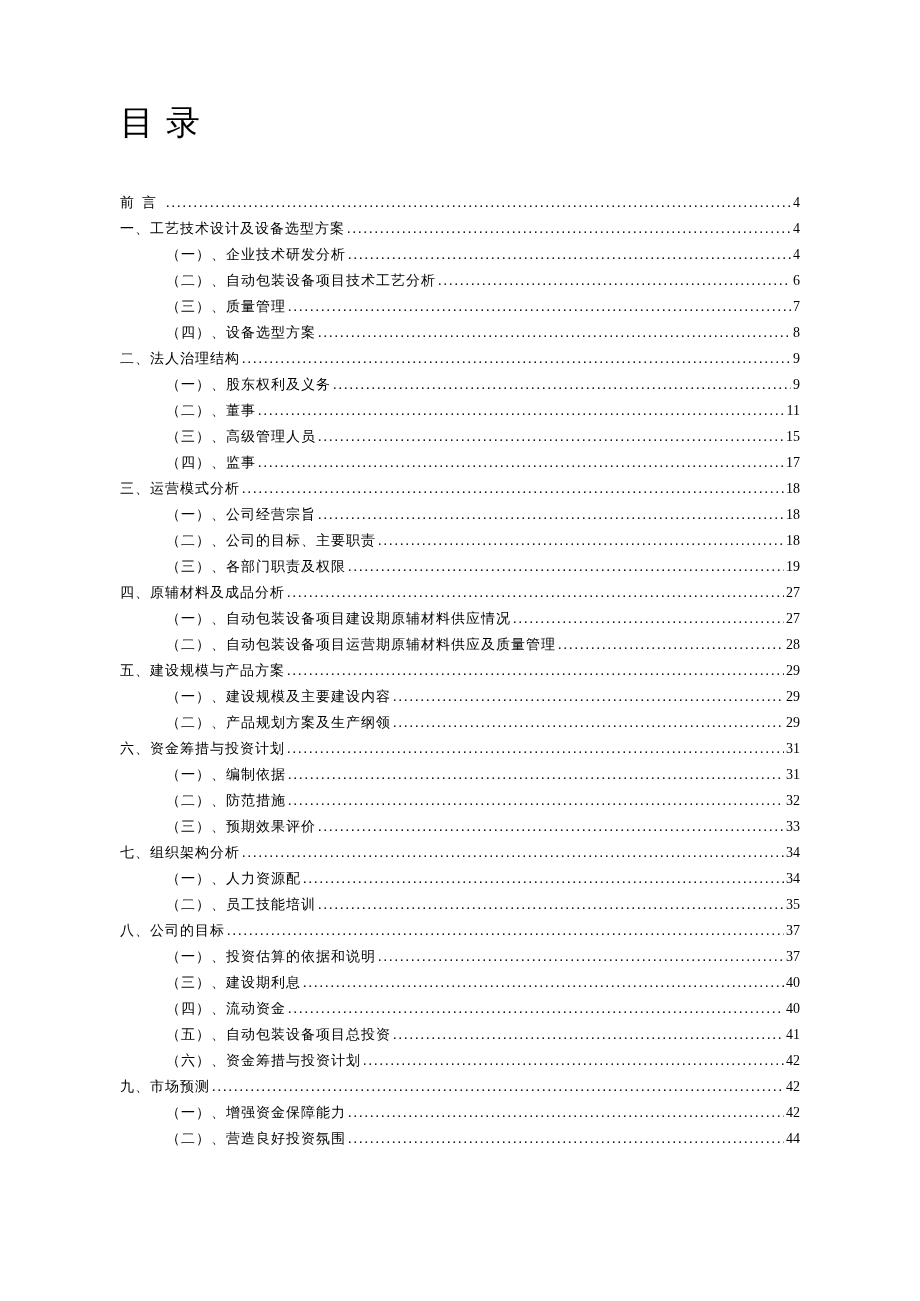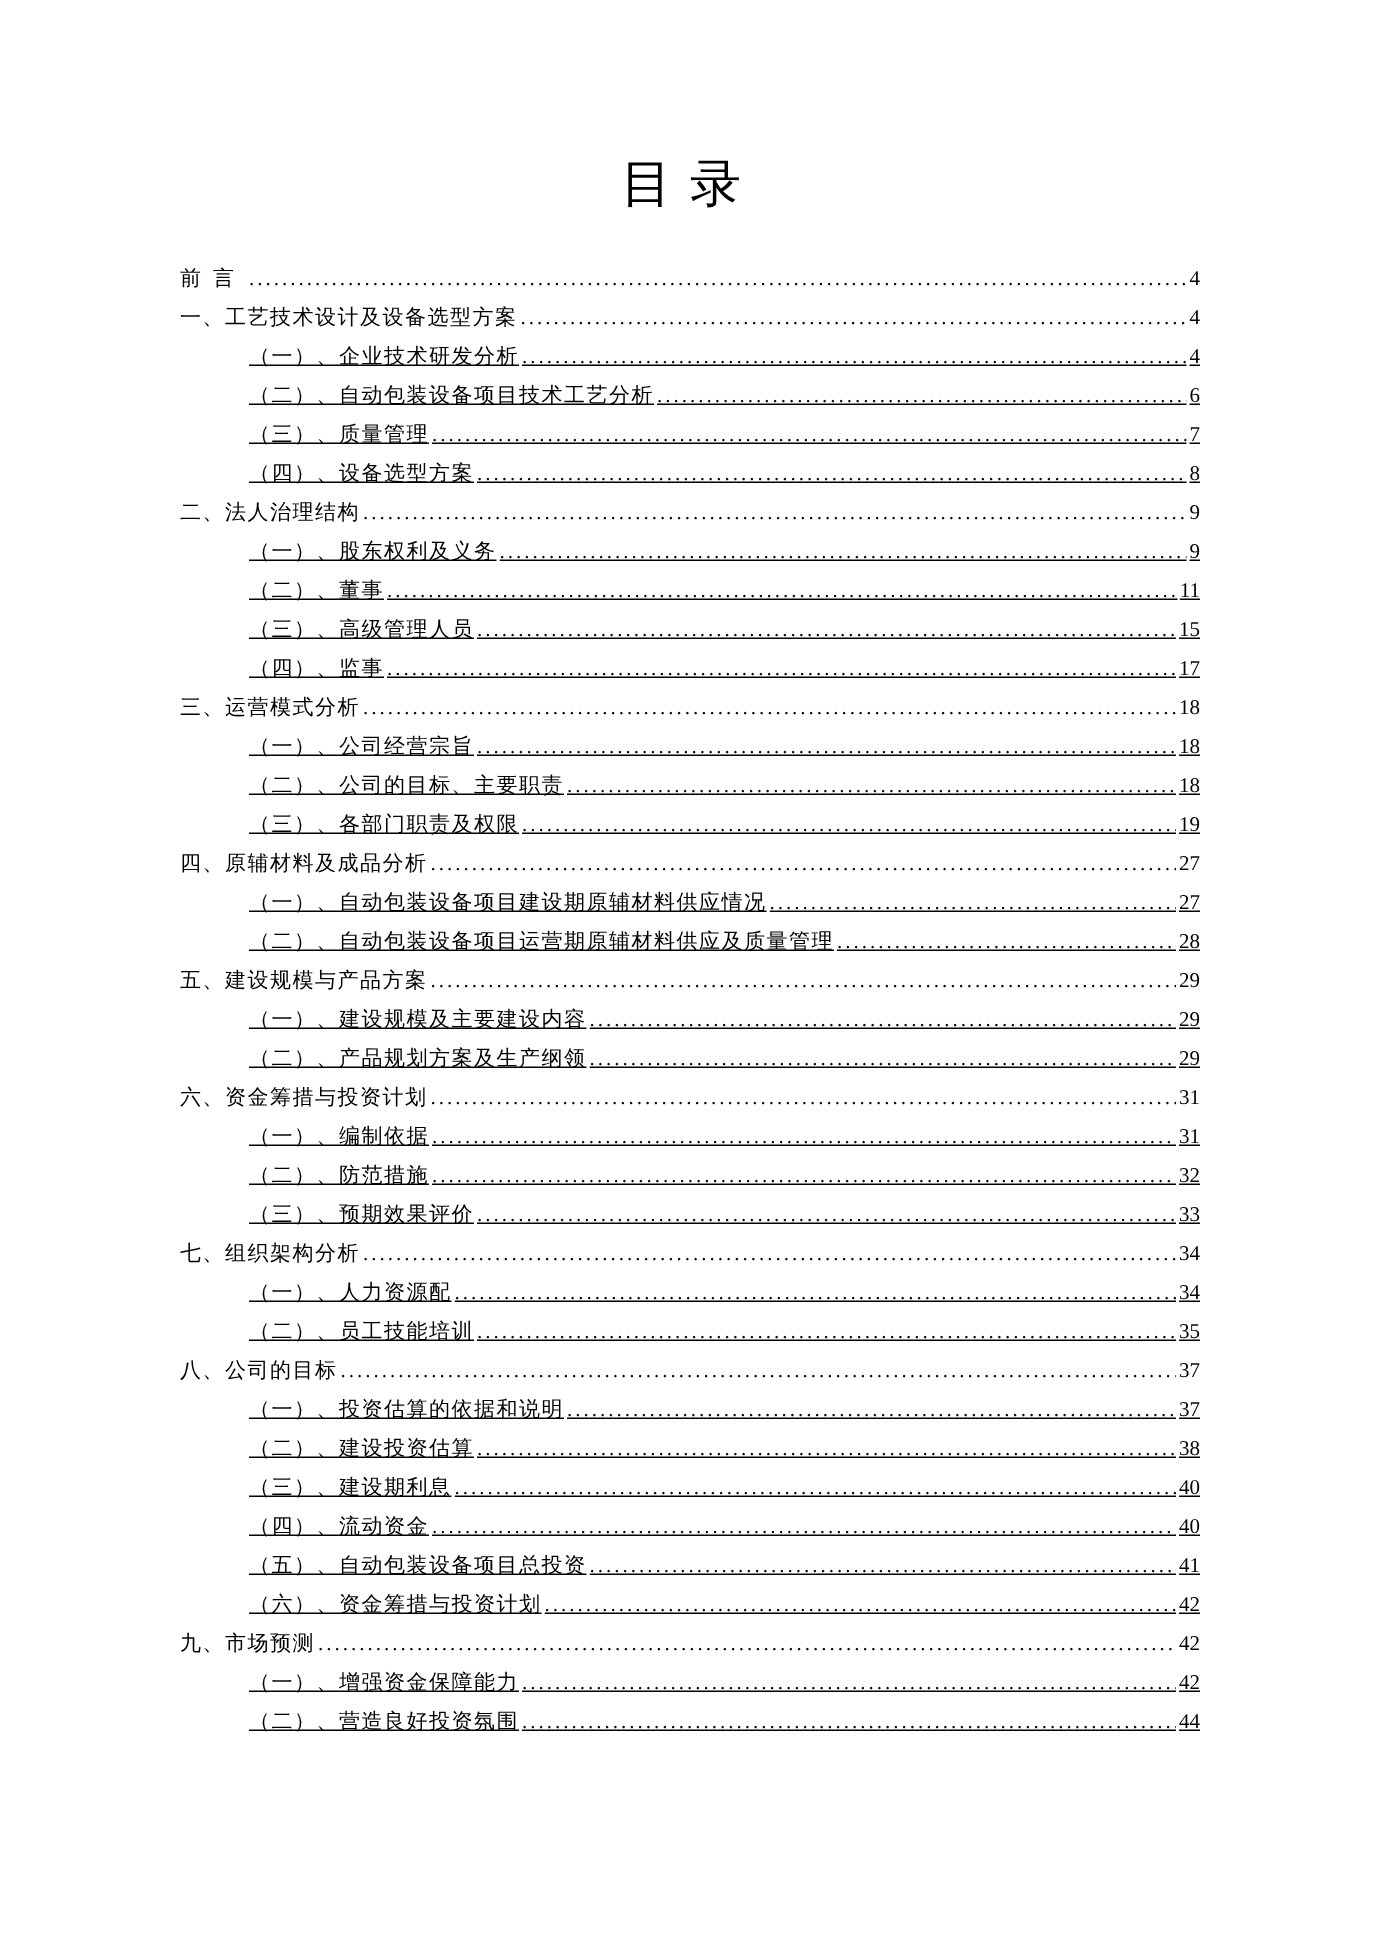--- a/index.html
+++ b/index.html
@@ -5,36 +5,36 @@
     * { margin: 0; padding: 0; box-sizing: border-box; }
     body {
       width: 920px;
       height: 1301px;
       background: #fff;
       font-family: "SimSun", "宋体", serif;
       padding: 100px 120px 80px 120px;
       color: #000;
     }
     .title {
-      text-align: center;
+      text-align: left;
       font-size: 34px;
       letter-spacing: 12px;
-      margin-bottom: 28px;
+      margin-bottom: 44px;
       font-weight: normal;
     }
     .toc-list { list-style: none; }
     .toc-row {
       display: flex;
       align-items: baseline;
       font-size: 14px;
       line-height: 26px;
       white-space: nowrap;
     }
     .toc-row.level-0 { padding-left: 0; }
-    .toc-row.level-1 { padding-left: 46px; text-decoration: underline; }
+    .toc-row.level-1 { padding-left: 46px; }
     .toc-label { flex: 0 0 auto; letter-spacing: 1px; }
     .toc-dots {
       flex: 1 1 auto;
       overflow: hidden;
       letter-spacing: 2px;
       color: #000;
       margin: 0 2px;
     }
     .toc-dots::before {
       content: "........................................................................................................................................................................................................";
@@ -192,25 +192,20 @@
       <span class="toc-label">八、公司的目标</span>
       <span class="toc-dots"></span>
       <span class="toc-page">37</span>
     </li>
     <li class="toc-row level-1">
       <span class="toc-label">（一）、投资估算的依据和说明</span>
       <span class="toc-dots"></span>
       <span class="toc-page">37</span>
     </li>
     <li class="toc-row level-1">
-      <span class="toc-label">（二）、建设投资估算</span>
-      <span class="toc-dots"></span>
-      <span class="toc-page">38</span>
-    </li>
-    <li class="toc-row level-1">
       <span class="toc-label">（三）、建设期利息</span>
       <span class="toc-dots"></span>
       <span class="toc-page">40</span>
     </li>
     <li class="toc-row level-1">
       <span class="toc-label">（四）、流动资金</span>
       <span class="toc-dots"></span>
       <span class="toc-page">40</span>
     </li>
     <li class="toc-row level-1">

